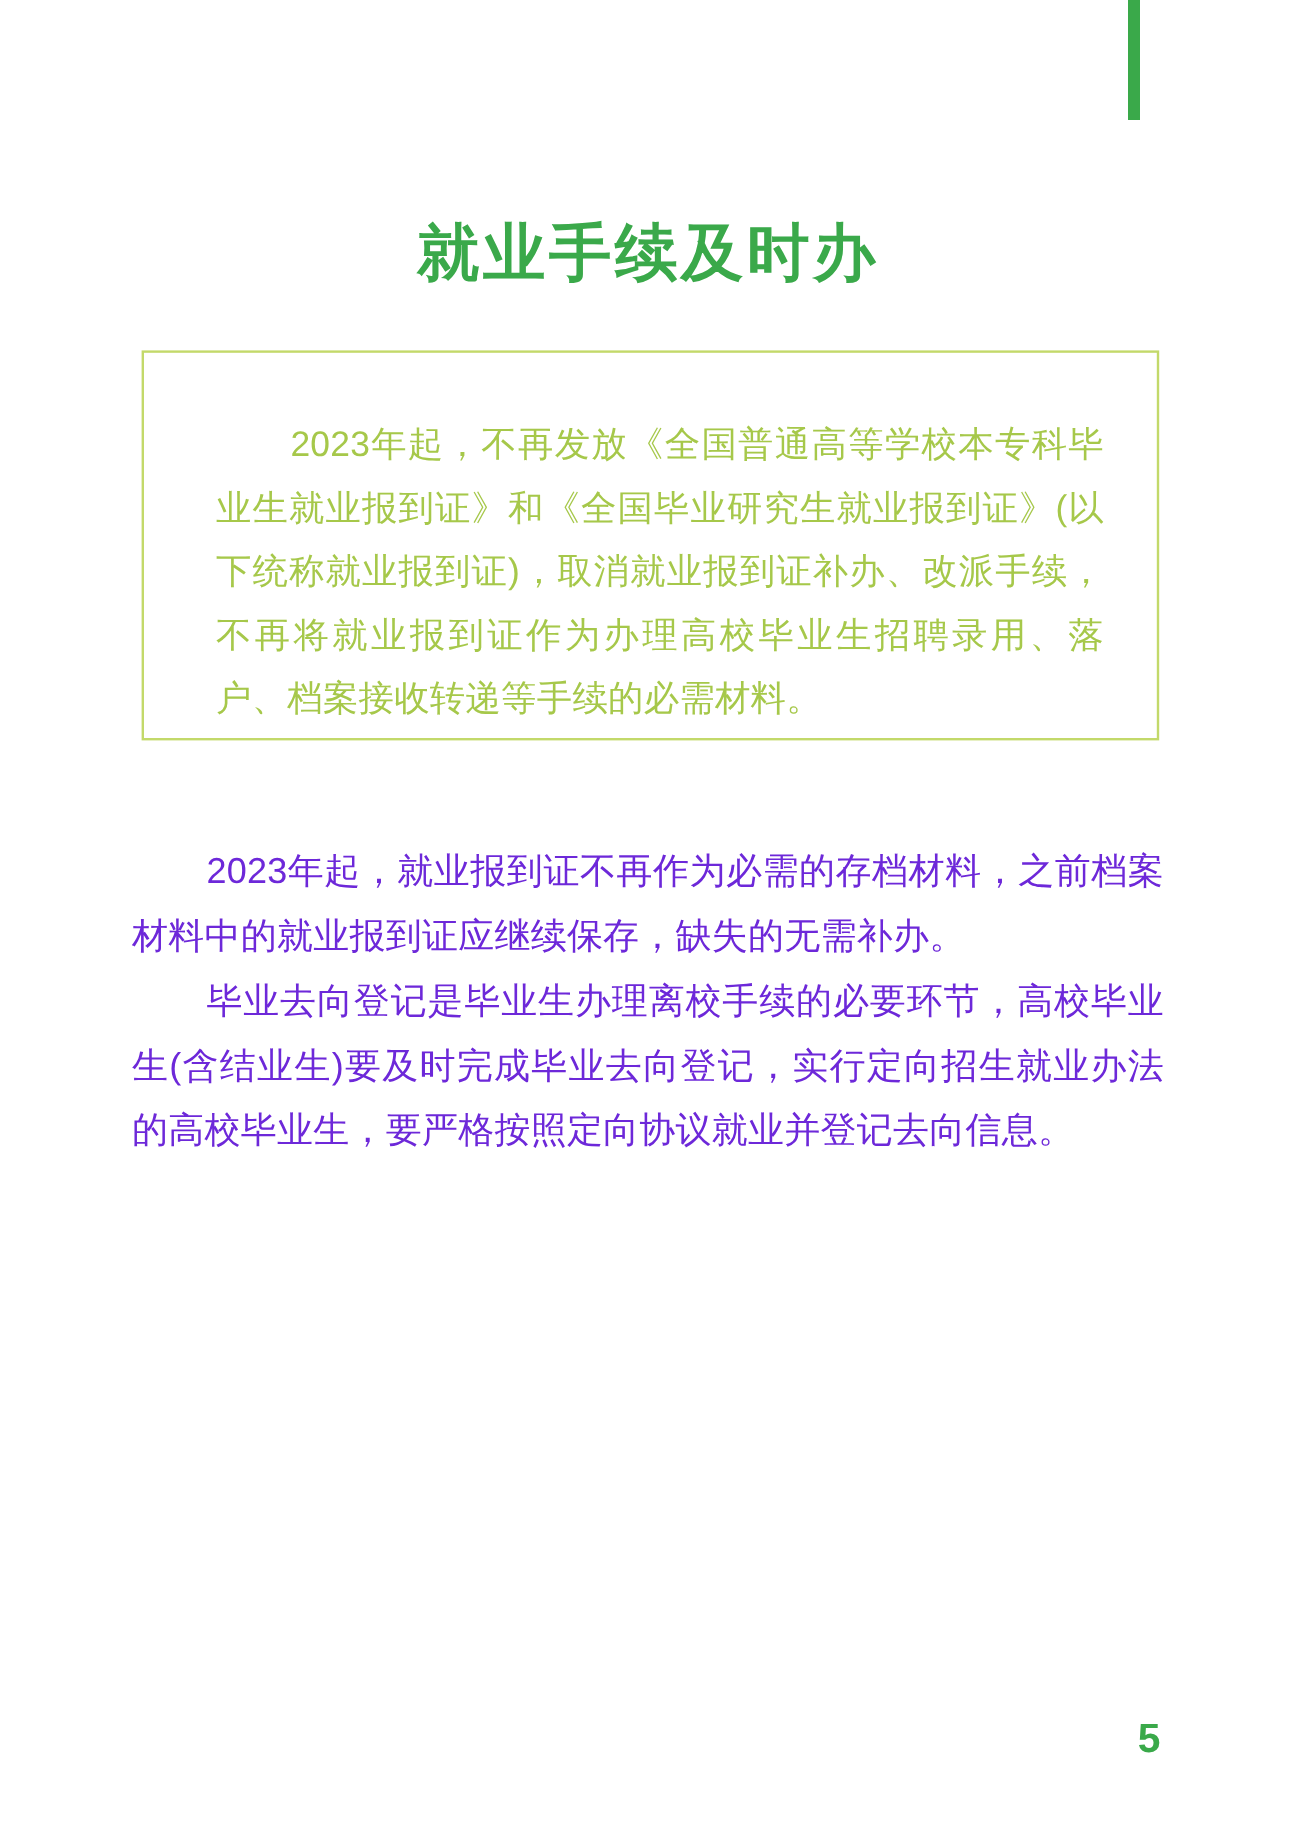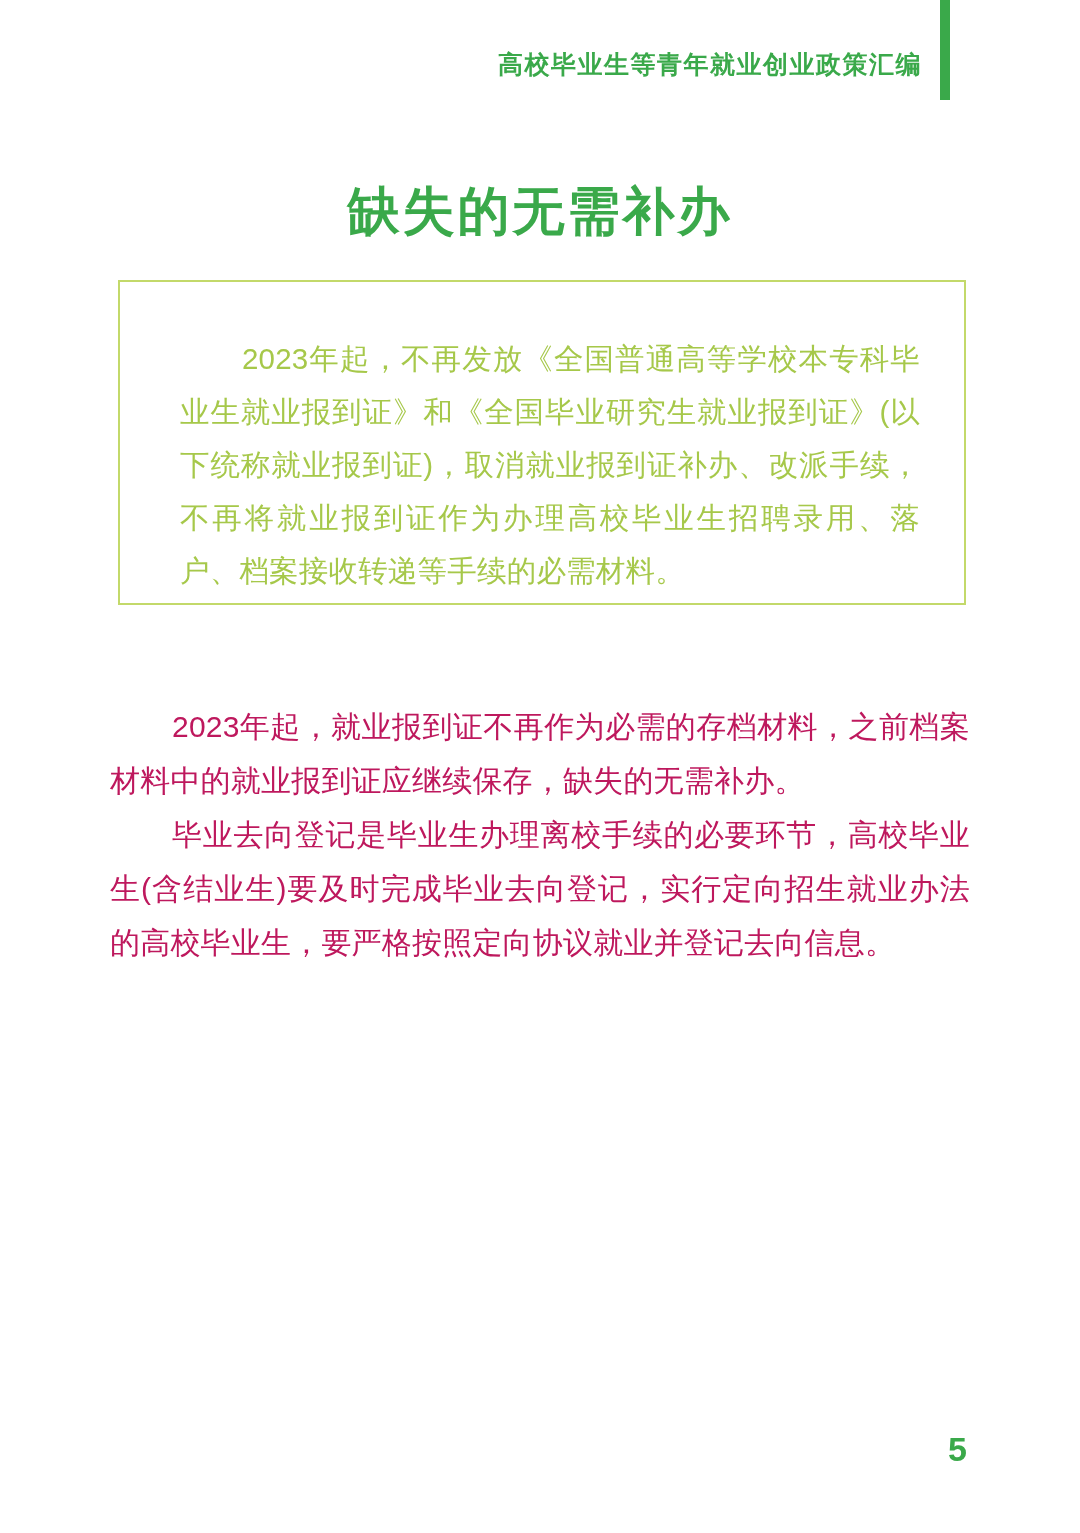--- a/index.html
+++ b/index.html
@@ -55,21 +55,21 @@
     font-weight: 700;
     letter-spacing: 3px;
     color: #3aa94a;
     line-height: 1.1;
   }
 
   
   .callout-box {
     position: absolute;
     left: 118px;
-    top: 280px;
+    top: 292px;
     width: 848px;
     height: 325px;
     border: 2px solid #c3d96a;
     box-sizing: border-box;
   }
   .callout-text {
     position: absolute;
     left: 60px;
     top: 50px;
     width: 740px;
@@ -86,21 +86,21 @@
   .body-copy {
     position: absolute;
     left: 110px;
     top: 700px;
     width: 860px;
   }
   .body-copy p {
     margin: 0;
     font-size: 30px;
     line-height: 54px;
-    color: #be185d;
+    color: #6d28d9;
     text-align: justify;
     text-justify: inter-ideograph;
     text-indent: 62px;
     letter-spacing: 0.2px;
   }
 
   
   .page-number {
     position: absolute;
     right: 112px;
@@ -109,24 +109,23 @@
     font-weight: 700;
     color: #3aa94a;
     letter-spacing: 1px;
   }
 </style>
 </head>
 <body>
 
 <div class="page-header">
   <div class="header-rule"></div>
-  <div class="header-title">高校毕业生等青年就业创业政策汇编</div>
 </div>
 
-<div class="doc-title">缺失的无需补办</div>
+<div class="doc-title">就业手续及时办</div>
 
 <div class="callout-box">
   <div class="callout-text">2023年起，不再发放《全国普通高等学校本专科毕业生就业报到证》和《全国毕业研究生就业报到证》(以下统称就业报到证)，取消就业报到证补办、改派手续，不再将就业报到证作为办理高校毕业生招聘录用、落户、档案接收转递等手续的必需材料。</div>
 </div>
 
 <div class="body-copy">
   <p>2023年起，就业报到证不再作为必需的存档材料，之前档案材料中的就业报到证应继续保存，缺失的无需补办。</p>
   <p>毕业去向登记是毕业生办理离校手续的必要环节，高校毕业生(含结业生)要及时完成毕业去向登记，实行定向招生就业办法的高校毕业生，要严格按照定向协议就业并登记去向信息。</p>
 </div>
 

